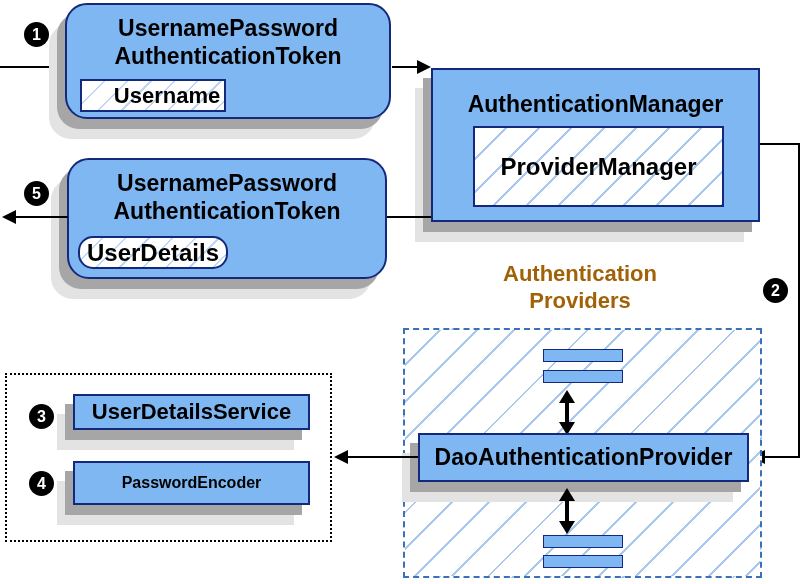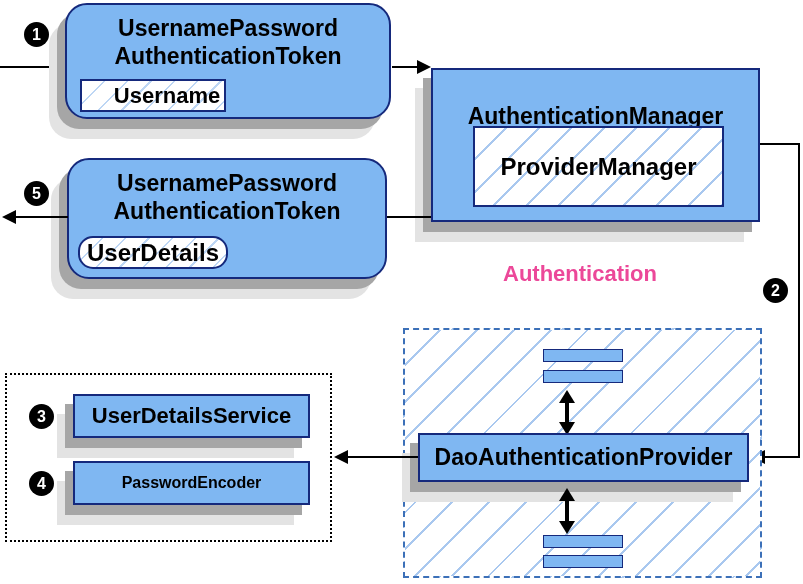--- a/index.html
+++ b/index.html
@@ -43,21 +43,21 @@
   .tri{position:absolute;width:0;height:0;}
   .tri-right{border-top:7px solid transparent;border-bottom:7px solid transparent;border-left:14px solid var(--ink);}
   .tri-left{border-top:7px solid transparent;border-bottom:7px solid transparent;border-right:14px solid var(--ink);}
 
   .dbl{position:absolute;width:16px;}
   .dbl .stem{position:absolute;left:6px;top:10px;bottom:10px;width:4px;background:var(--ink);}
   .dbl::before{content:"";position:absolute;top:0;left:0;border-left:8px solid transparent;border-right:8px solid transparent;border-bottom:13px solid var(--ink);}
   .dbl::after{content:"";position:absolute;bottom:0;left:0;border-left:8px solid transparent;border-right:8px solid transparent;border-top:13px solid var(--ink);}
 
   .mini-bar{position:absolute;width:80px;height:13px;background:var(--node-fill);border:1.5px solid var(--node-border);}
-  .providers-label{position:absolute;text-align:center;font-weight:bold;font-size:22px;line-height:27px;color:#ec4899;}
+  .providers-label{position:absolute;text-align:center;font-weight:bold;font-size:22px;line-height:27px;color:#a16207;}
 </style>
 </head>
 <body>
 
 <div id="canvas">
 
   <div class="step" style="left:24px;top:22px;">1</div>
   <div class="hline" style="left:0;top:66px;width:66px;"></div>
 
   <div class="node token shadowed" style="left:65px;top:3px;width:326px;height:116px;">
@@ -65,21 +65,21 @@
       <div>UsernamePassword</div>
       <div>AuthenticationToken</div>
     </div>
     <div class="chip" style="left:13px;top:74px;width:146px;padding-left:28px;">Username</div>
   </div>
 
   <div class="hline" style="left:392px;top:66px;width:27px;"></div>
   <div class="tri tri-right" style="left:417px;top:60px;"></div>
 
   <div class="node shadowed" style="left:431px;top:68px;width:329px;height:154px;">
-    <div class="node-title" style="padding-top:32px;">AuthenticationManager</div>
+    <div class="node-title" style="padding-top:20px;">AuthenticationManager</div>
     <div class="hatchbox center-label" style="position:absolute;left:40px;top:56px;width:251px;height:81px;border:2px solid var(--node-border);font-size:24px;">ProviderManager</div>
   </div>
 
   <div class="hline" style="left:760px;top:143px;width:40px;"></div>
   <div class="vline" style="left:798px;top:143px;height:314px;"></div>
   <div class="hline" style="left:764px;top:456px;width:36px;"></div>
   <div class="tri tri-left" style="left:751px;top:450px;"></div>
   <div class="step" style="left:763px;top:278px;">2</div>
 
   <div class="step" style="left:24px;top:181px;">5</div>
@@ -89,20 +89,21 @@
       <div>UsernamePassword</div>
       <div>AuthenticationToken</div>
     </div>
     <div class="chip" style="left:9px;top:76px;width:150px;font-size:24px;border-radius:15px;">UserDetails</div>
   </div>
   <div class="hline" style="left:15px;top:216px;width:53px;"></div>
   <div class="tri tri-left" style="left:2px;top:210px;"></div>
 
   <div class="providers-label" style="left:449px;top:260px;width:262px;">
     <div>Authentication</div>
+    <div>Providers</div>
   </div>
 
   <div class="group-dashed" style="left:403px;top:328px;width:359px;height:250px;">
     <div class="mini-bar" style="left:138px;top:19px;"></div>
     <div class="mini-bar" style="left:138px;top:40px;"></div>
     <div class="dbl" style="left:154px;top:60px;height:45px;">
         <span class="stem"></span>
       </div>
     <div class="node shadowed center-label" style="left:13px;top:103px;width:331px;height:49px;font-size:23px;">DaoAuthenticationProvider</div>
     <div class="dbl" style="left:154px;top:158px;height:46px;">
@@ -110,18 +111,18 @@
       </div>
     <div class="mini-bar" style="left:138px;top:205px;"></div>
     <div class="mini-bar" style="left:138px;top:225px;"></div>
   </div>
 
   <div class="hline" style="left:346px;top:456px;width:72px;"></div>
   <div class="tri tri-left" style="left:334px;top:450px;"></div>
 
   <div class="group-dotted" style="left:5px;top:373px;width:327px;height:169px;">
     <div class="step" style="left:22px;top:29px;">3</div>
-    <div class="node shadowed center-label" style="left:66px;top:19px;width:237px;height:44px;font-size:22px;">UserDetailsService</div>
+    <div class="node shadowed center-label" style="left:66px;top:19px;width:237px;height:36px;font-size:22px;">UserDetailsService</div>
     <div class="step" style="left:22px;top:96px;">4</div>
     <div class="node shadowed center-label" style="left:66px;top:86px;width:237px;height:44px;font-size:16px;">PasswordEncoder</div>
   </div>
 
 </div>
 
 </body></html>

